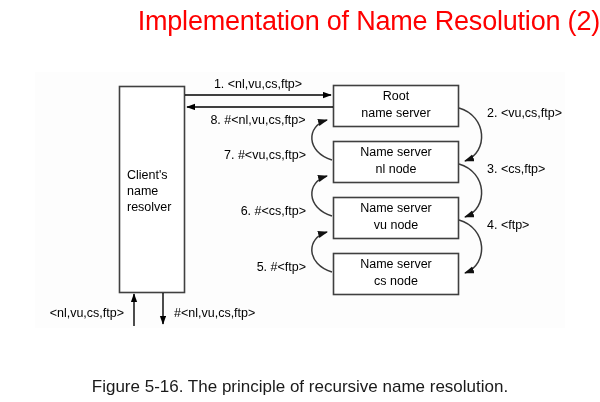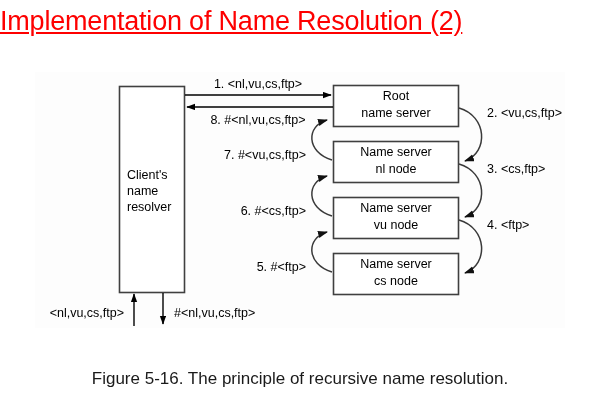--- a/index.html
+++ b/index.html
@@ -20,47 +20,46 @@
     left: 0; top: 0;
     width: 600px;
     height: 402px;
     background: #ffffff;
   }
   #slide-title {
     position: absolute;
     left: 0;
     top: 4px;
     width: 600px;
-    text-align: left;
+    text-align: right;
     font-size: 27px;
     line-height: 34px;
     color: #fe0000;
     white-space: nowrap;
     letter-spacing: -0.2px;
-    text-decoration: underline;
   }
   #figure-panel {
     position: absolute;
     left: 35px;
     top: 72px;
     width: 530px;
     height: 256px;
     background: #fdfdfd;
   }
   #figure-svg {
     position: absolute;
     left: 0;
     top: 0;
     width: 600px;
     height: 402px;
   }
   #figure-caption {
     position: absolute;
     left: 0;
-    top: 368px;
+    top: 376px;
     width: 600px;
     text-align: center;
     font-size: 17px;
     line-height: 22px;
     color: #1a1a1a;
     white-space: nowrap;
   }
   .svg-box-label {
     font-family: "Liberation Sans", sans-serif;
     font-size: 12.5px;

